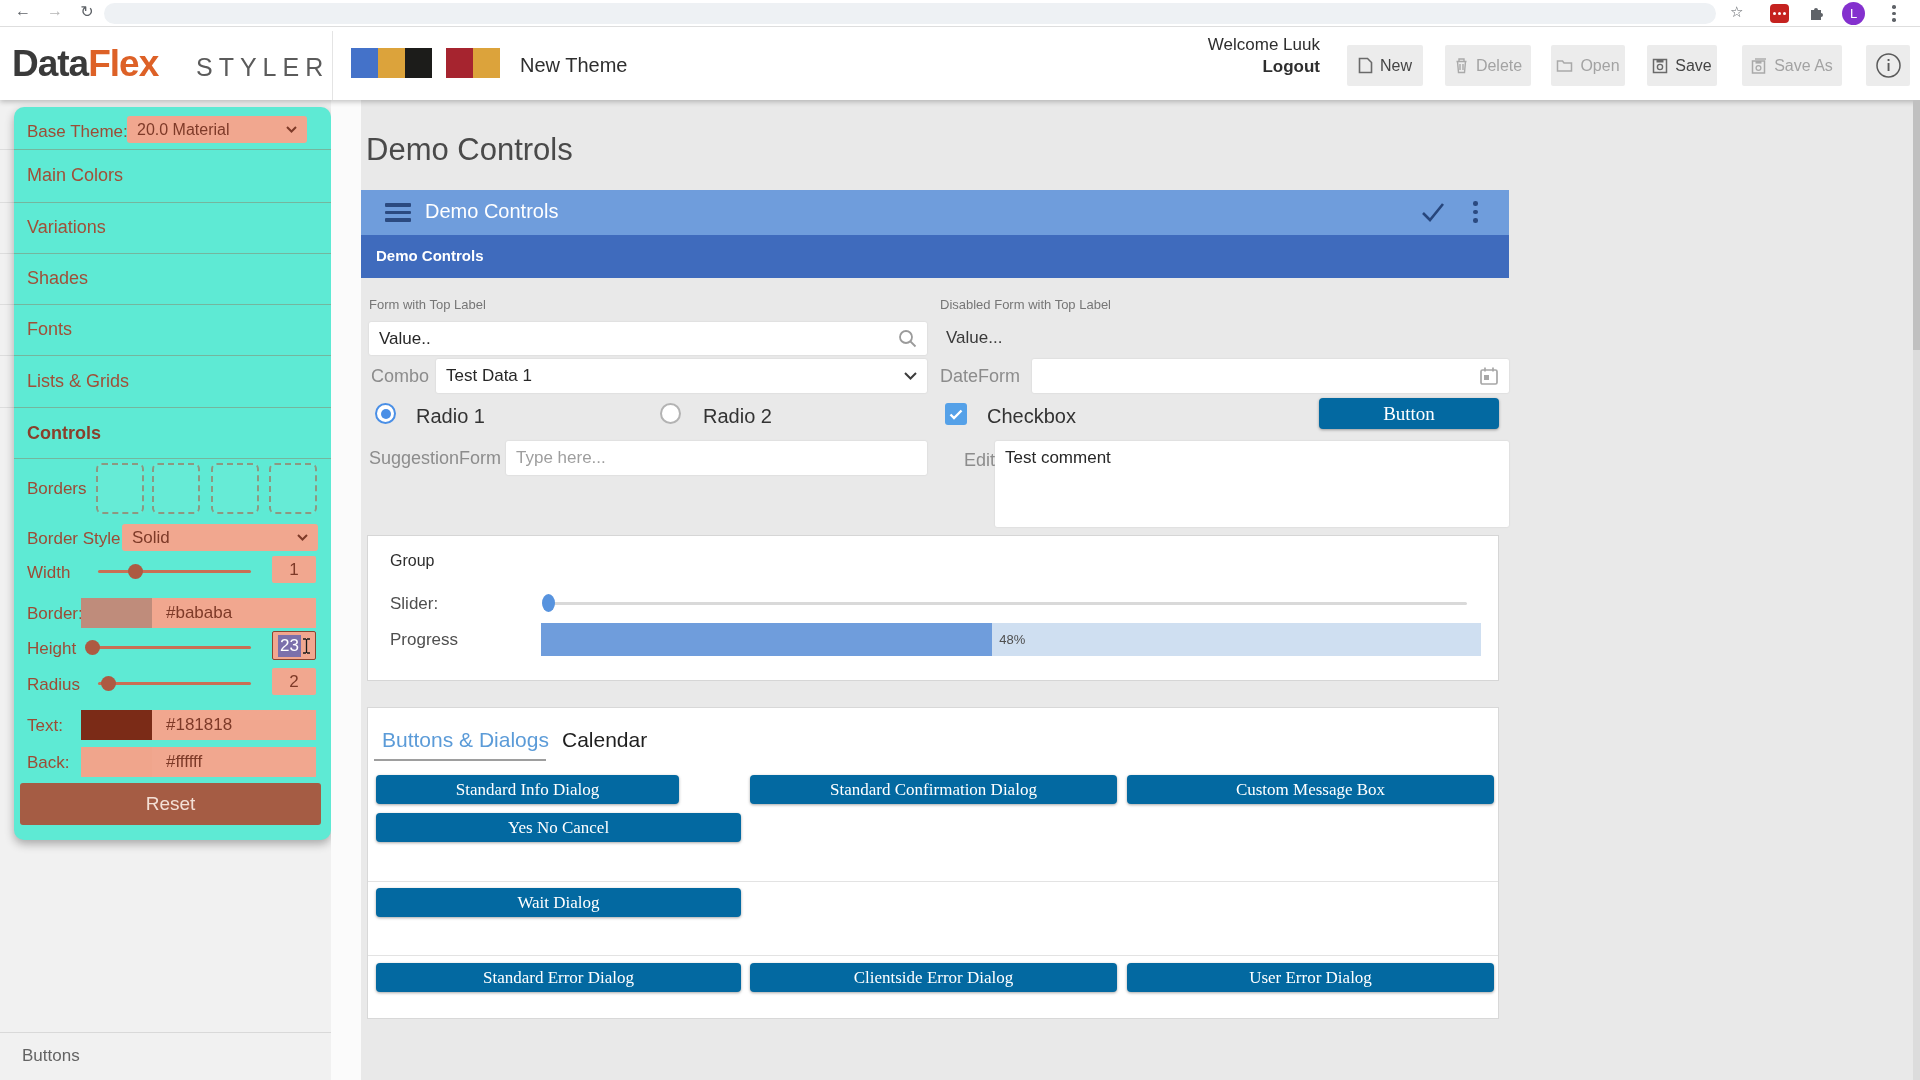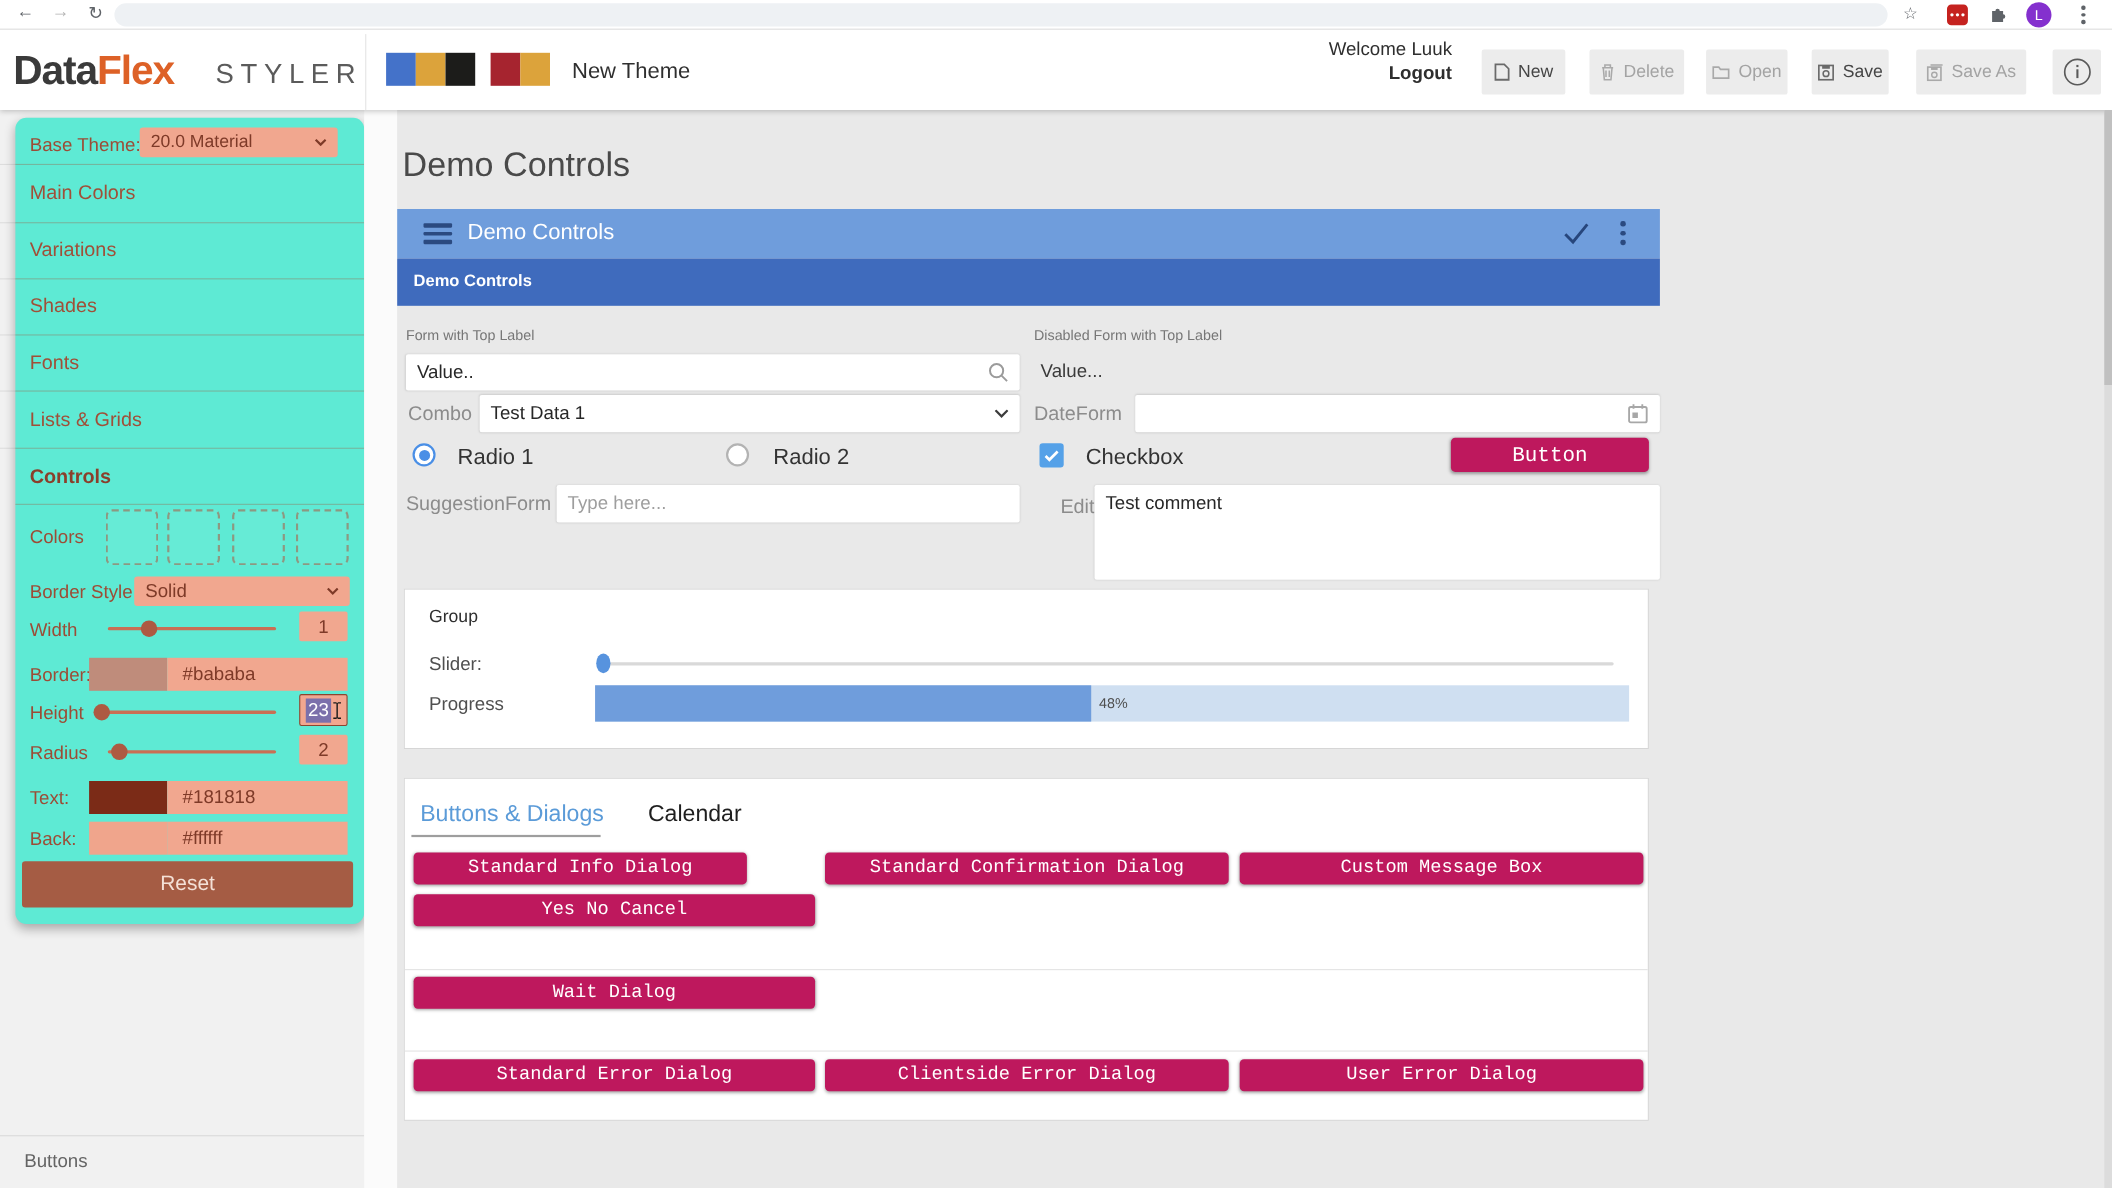--- a/index.html
+++ b/index.html
@@ -77,35 +77,35 @@
   .fld-label { position:absolute; font-size:18px; color:#8c8c8c; }
   .white-input { position:absolute; background:#ffffff; border-radius:2px; box-shadow:0 0 2px rgba(0,0,0,.12); display:flex; align-items:center; font-size:17px; color:#272727; padding:0 10px; }
   .white-input .flex { flex:1; }
   .placeholder { color:#9e9e9e; }
   .radio { position:absolute; width:21px; height:21px; border-radius:50%; background:#fff; }
   .radio.sel { border:2px solid #4a8fe6; }
   .radio.sel i { position:absolute; left:3.5px; top:3.5px; width:10px; height:10px; border-radius:50%; background:#4a8fe6; display:block; }
   .radio.unsel { border:2px solid #b3b3b3; }
   .radio-lbl { position:absolute; font-size:20px; color:#333; }
   .checkbox { position:absolute; width:22px; height:22px; background:#55a1e8; border-radius:3px; display:flex; align-items:center; justify-content:center; cursor:pointer; }
-  .blue-btn { position:absolute; background:#be185d; border:none; border-radius:4px; color:#fff; font-family:Liberation Mono, monospace; box-shadow:0 1px 3px rgba(0,0,0,.35); cursor:pointer; }
+  .blue-btn { position:absolute; background:#0369a1; border:none; border-radius:4px; color:#fff; font-family:Liberation Serif, serif; box-shadow:0 1px 3px rgba(0,0,0,.35); cursor:pointer; }
 
   .group-panel { position:absolute; left:6px; top:435px; width:1132px; height:146px; background:#ffffff; border:1px solid #d6d6d6; }
   .grp-title { position:absolute; left:22px; top:16px; font-size:16px; font-weight:500; color:#2e2e2e; }
   .grp-lbl { position:absolute; left:22px; font-size:17px; color:#4f4f4f; }
   .h-track { position:absolute; left:180px; top:66px; width:919px; height:3px; background:#d9d9d9; border-radius:2px; }
   .h-thumb { position:absolute; left:174px; top:58px; width:13px; height:18px; border-radius:50%; background:#5793de; cursor:pointer; }
   .progress { position:absolute; left:173px; top:87px; width:940px; height:33px; background:#cfdff1; }
   .progress .fill { position:absolute; left:0; top:0; bottom:0; background:#6f9ddc; }
   .progress .pct { position:absolute; top:9px; font-size:13px; color:#4f4f4f; }
 
   .dlg-panel { position:absolute; left:6px; top:607px; width:1132px; height:312px; background:#ffffff; border:1px solid #d8d8d8; }
   .tab { position:absolute; top:20px; font-size:21px; cursor:pointer; }
   .tab.active { color:#5b9bd8; }
-  .tab.idle { color:#1f1f1f;margin-left:27px; }
+  .tab.idle { color:#1f1f1f; }
   .tab-underline { position:absolute; left:6px; top:51px; width:172px; height:2px; background:#9e9e9e; }
   .dlg-btn { height:29px; line-height:29px; font-size:17px; text-align:center; }
   .dlg-div { position:absolute; left:0; width:1130px; height:1px; background:#e3e3e3; }
 
   .scroll-track { position:absolute; right:0; top:100px; bottom:0; width:7px; background:#dcdcdc; z-index:35; }
   .scroll-thumb { position:absolute; right:0; top:100px; width:7px; height:250px; background:#c0c0c0; z-index:36; }
 </style>
 </head>
 <body>
 
@@ -224,21 +224,21 @@
       <div class="row-div" style="top:146px;"></div>
       <div class="sb-item" style="top:161px;">Shades</div>
       <div class="row-div" style="top:197px;"></div>
       <div class="sb-item" style="top:212px;">Fonts</div>
       <div class="row-div" style="top:248px;"></div>
       <div class="sb-item" style="top:264px;">Lists &amp; Grids</div>
       <div class="row-div" style="top:300px;"></div>
       <div class="sb-item bold" style="top:316px;">Controls</div>
       <div class="row-div" style="top:351px;"></div>
 
-      <div class="sb-label" style="top:372px;">Colors</div>
+      <div class="sb-label" style="top:372px;">Borders</div>
       <div class="dash-box" style="left:82px;"></div>
       <div class="dash-box" style="left:138px;"></div>
       <div class="dash-box" style="left:197px;"></div>
       <div class="dash-box" style="left:255px;"></div>
 
       <div class="sb-label" style="top:422px;">Border Style</div>
       <div class="sb-select" style="left:108px; top:417px; width:196px; height:27px; font-size:17px;">
         <span class="txt">Solid</span>
         <svg width="11" height="7" viewBox="0 0 11 7">
             <path d="M1 1 l4.5 4.5 L10 1" fill="none" stroke="#7e3a28" stroke-width="2"></path>

